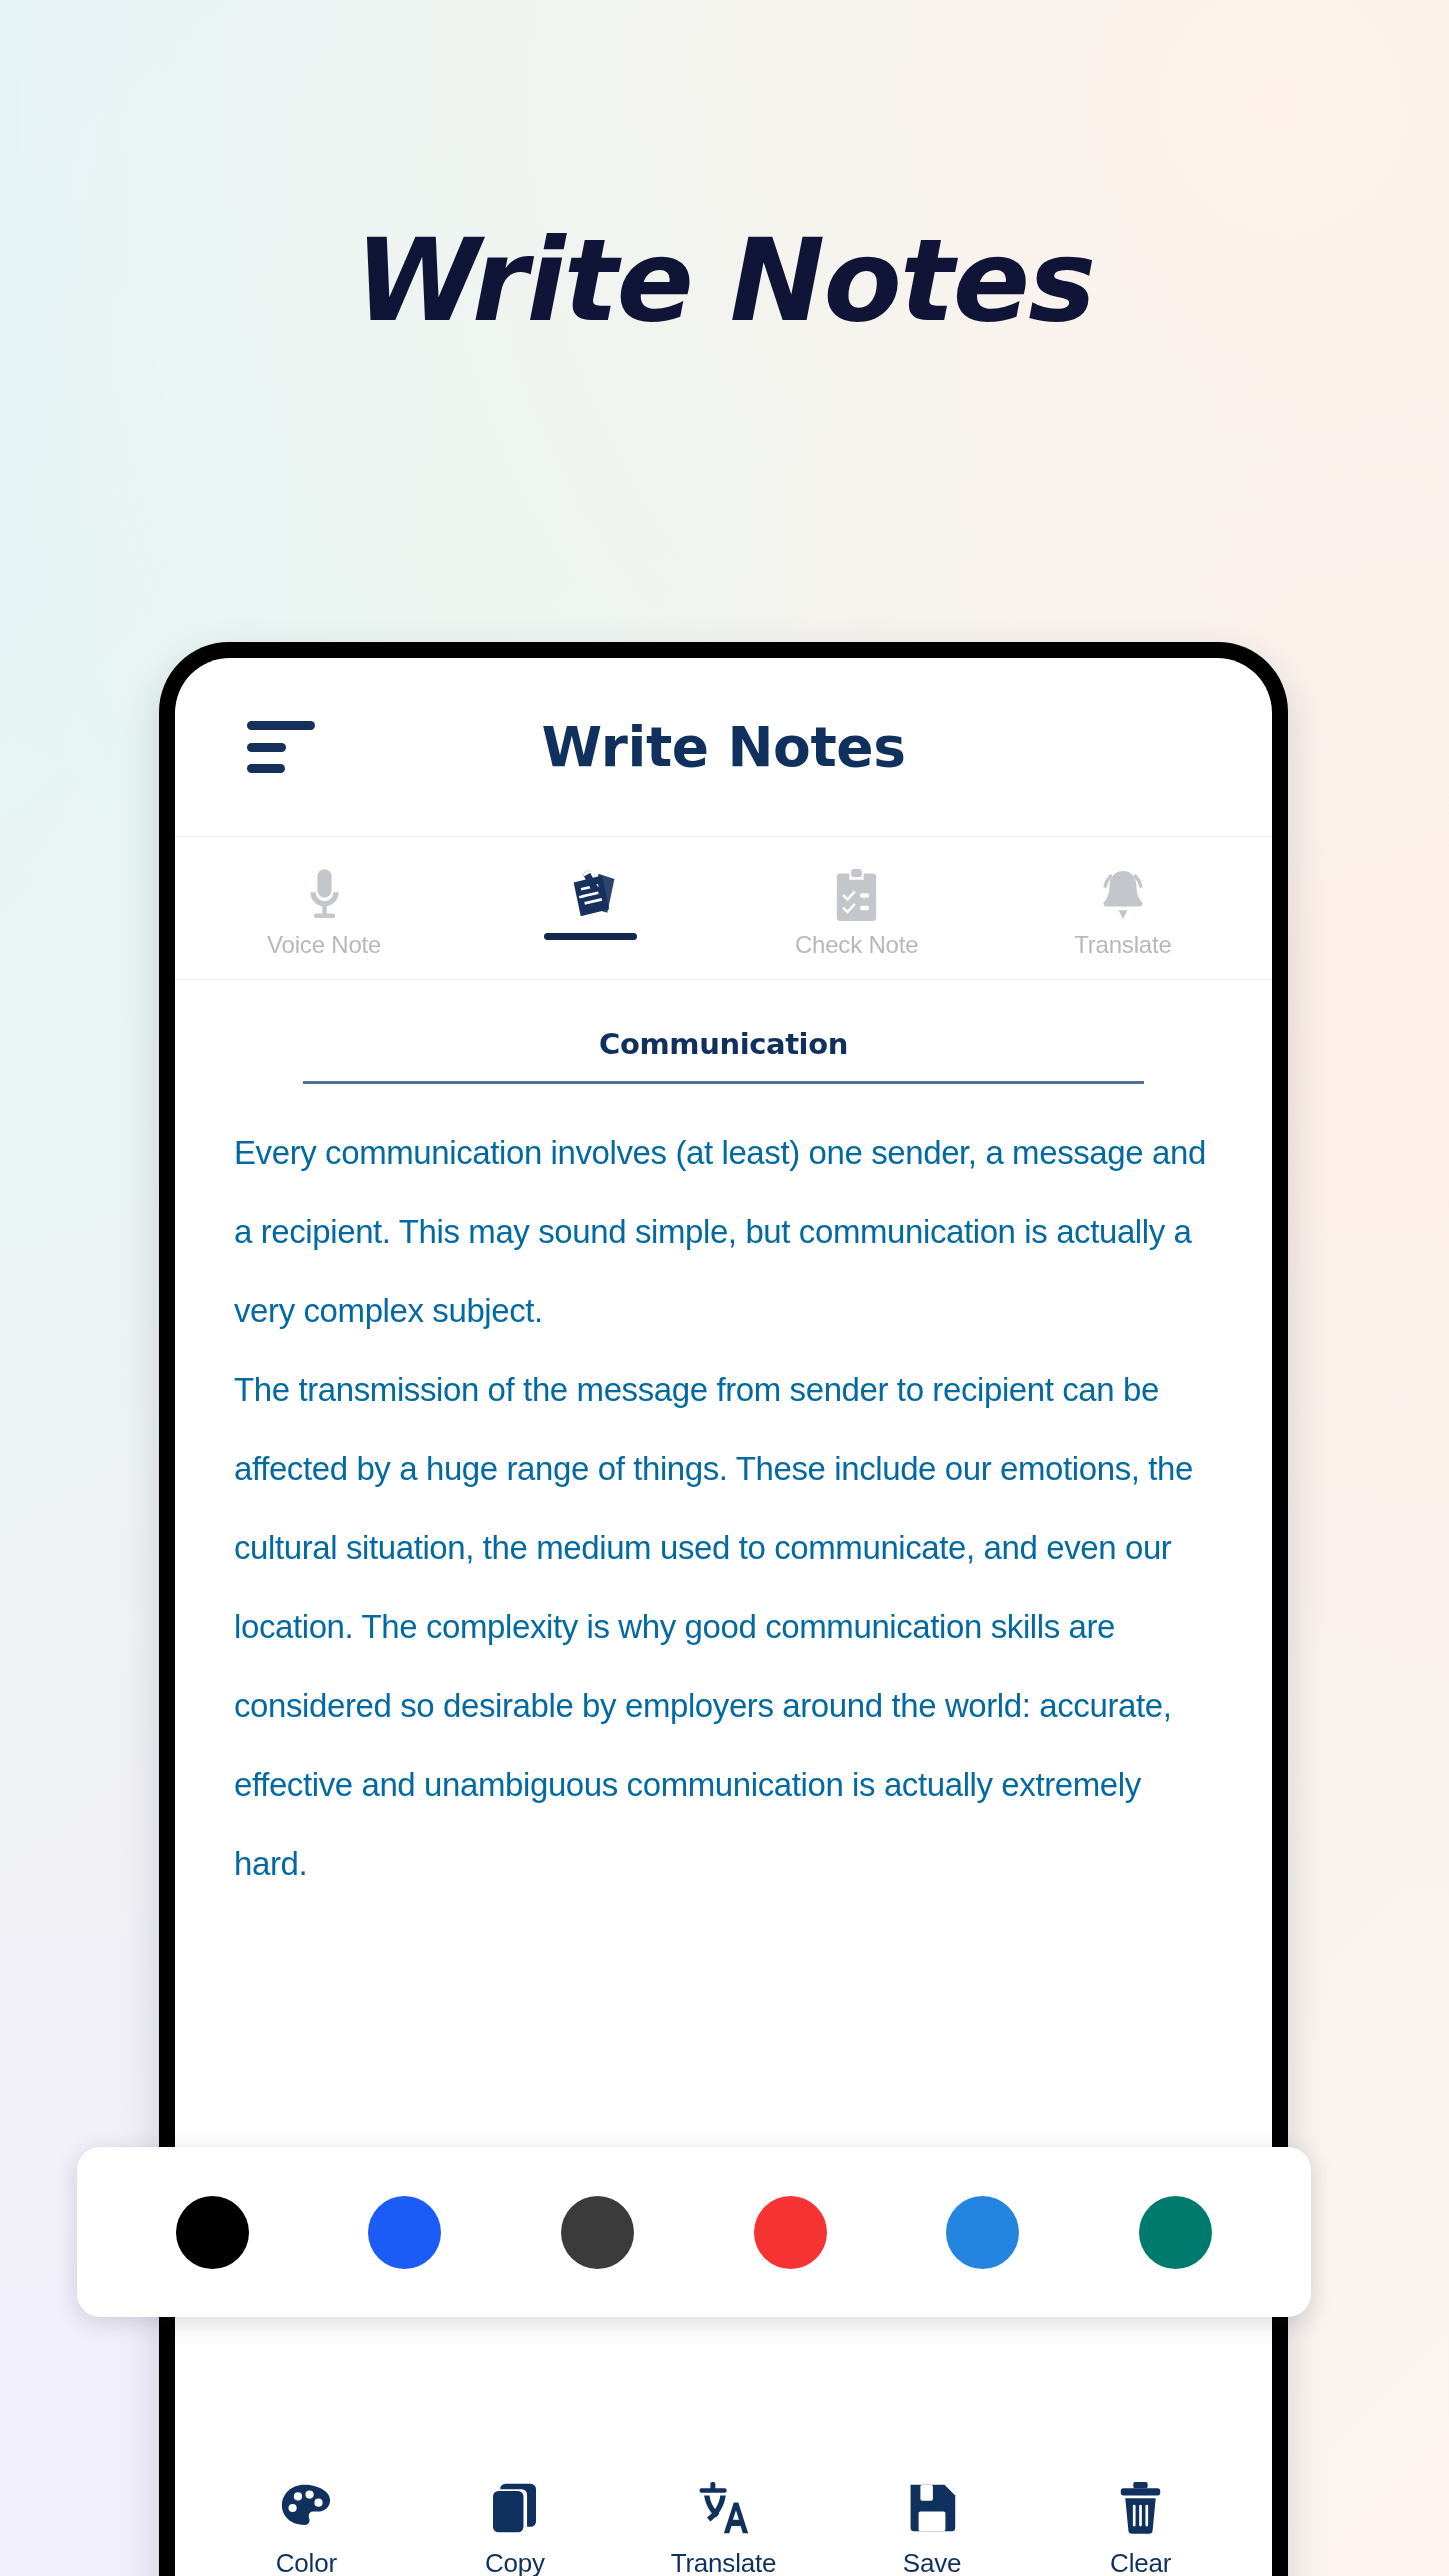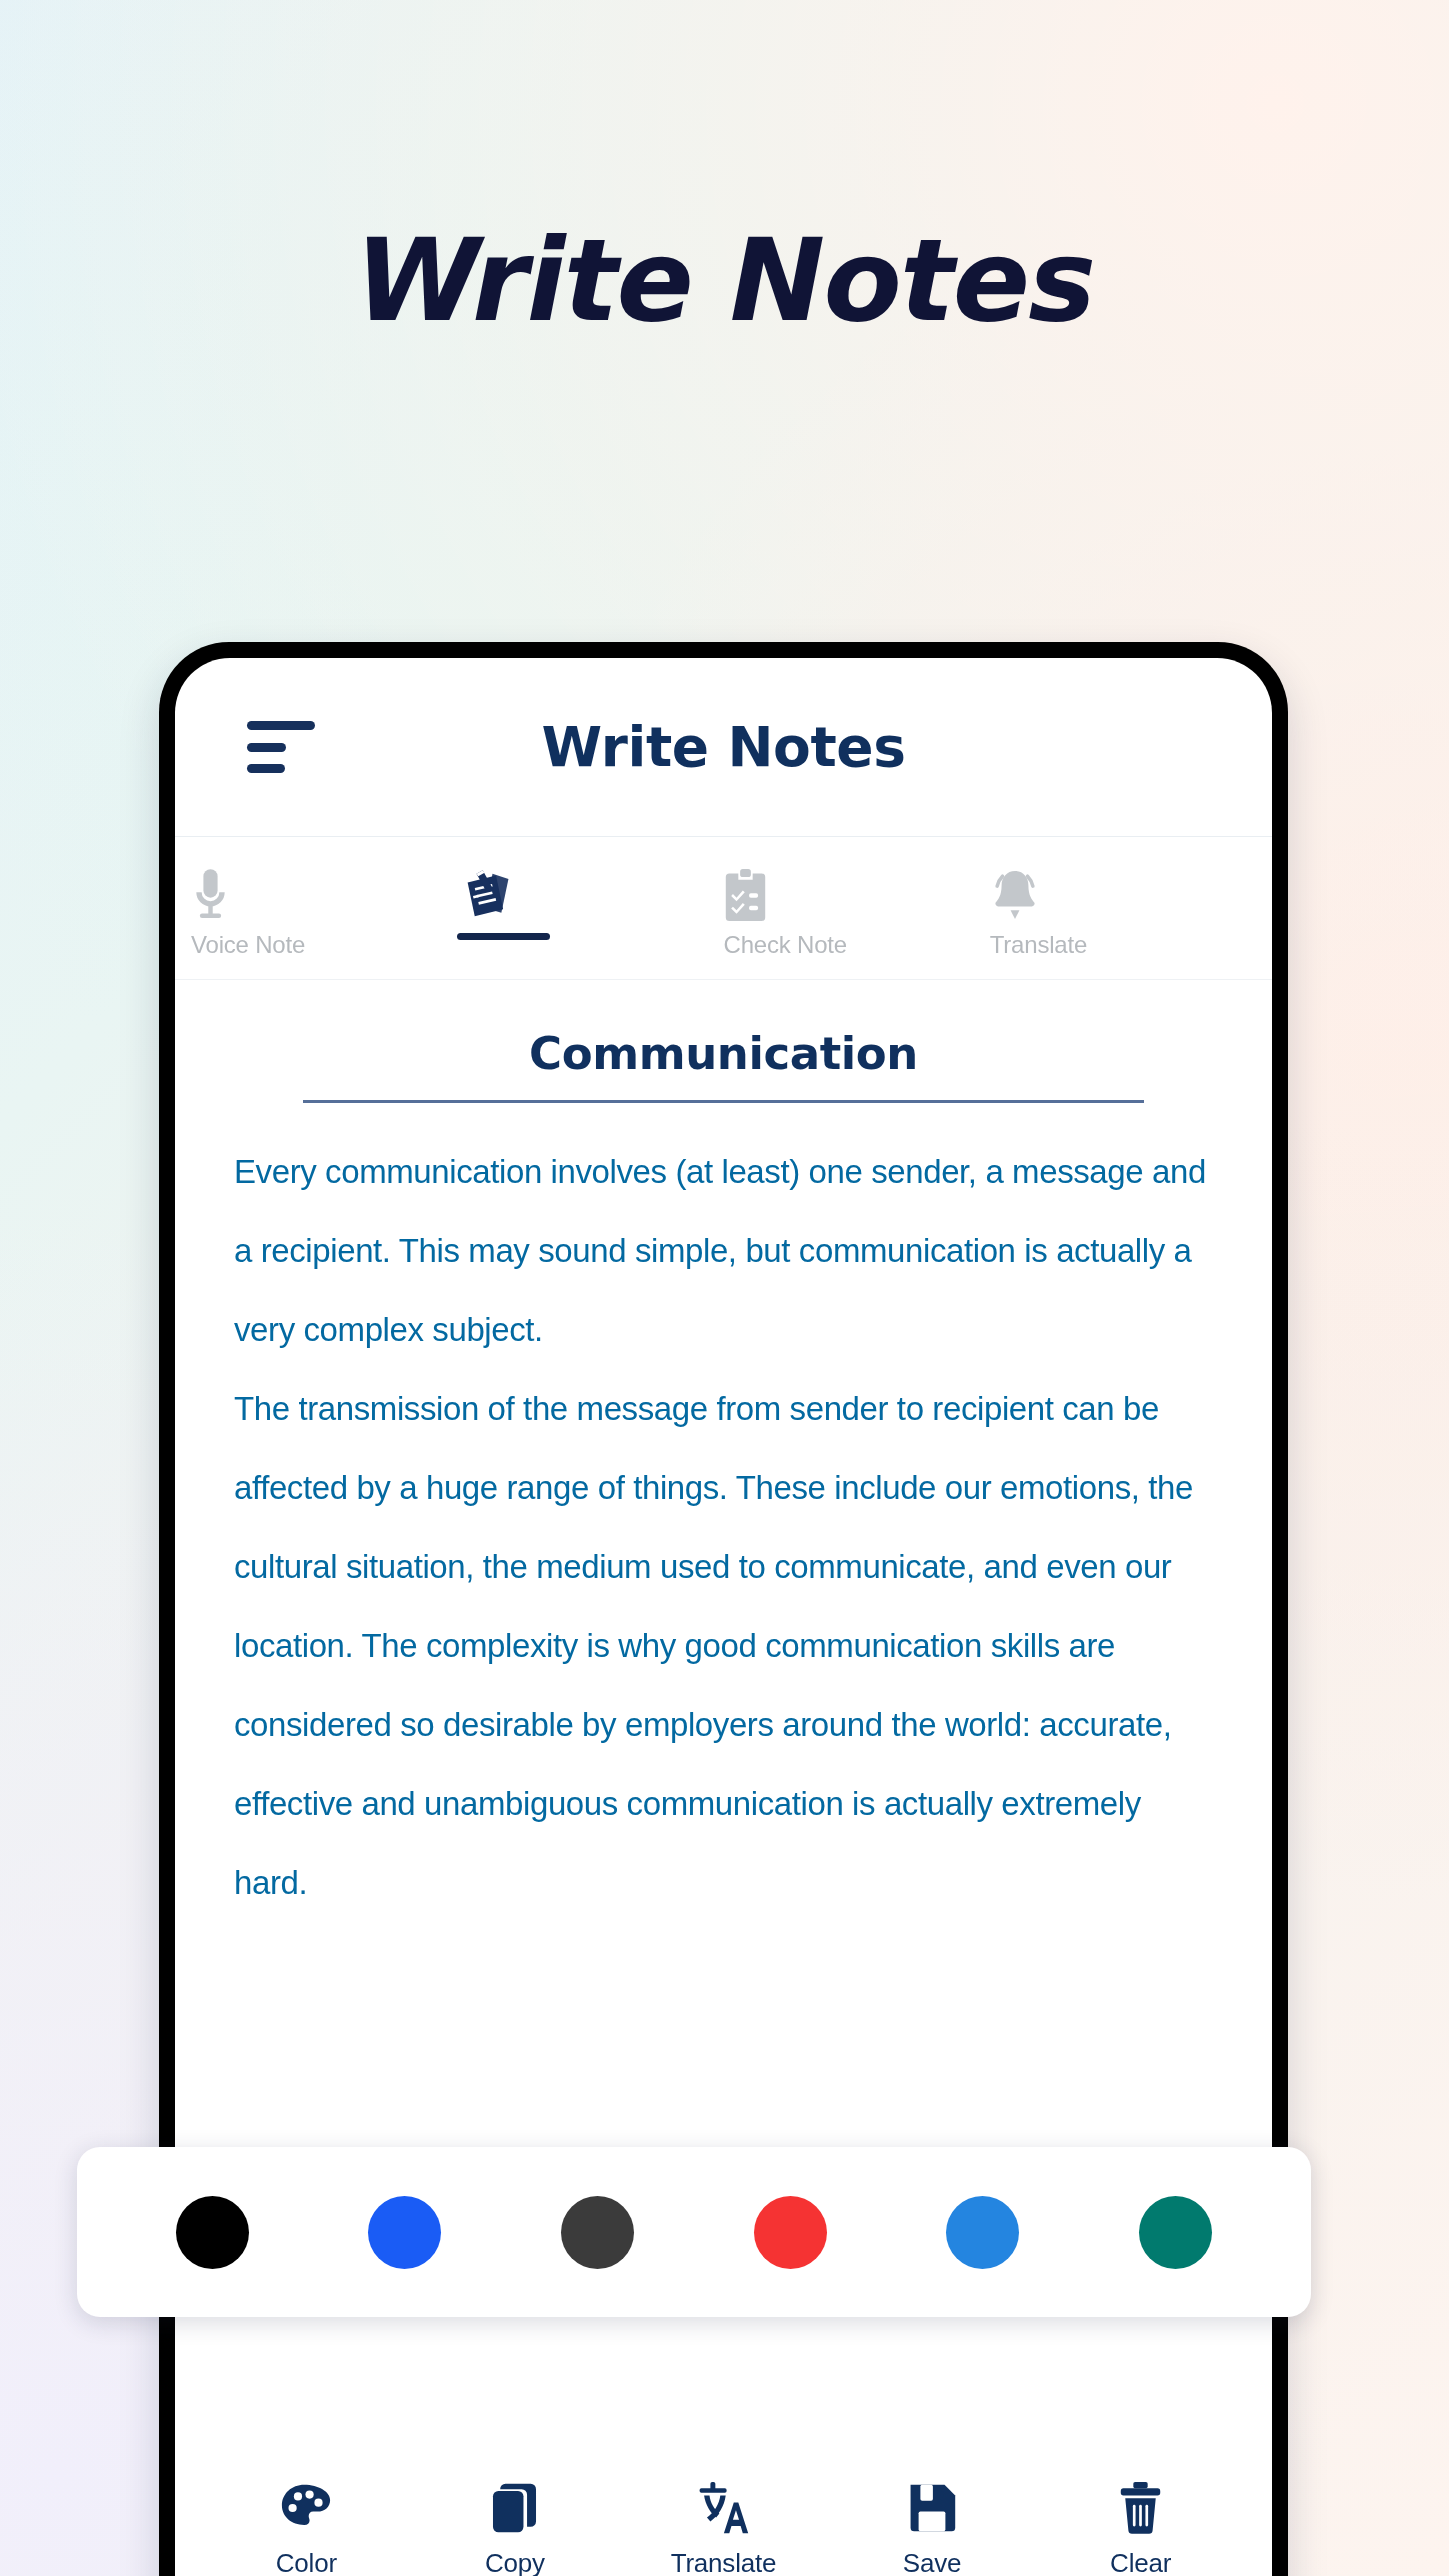--- a/index.html
+++ b/index.html
@@ -110,21 +110,21 @@
     align-items: flex-start;
     justify-content: space-around;
     padding: 30px 16px 0 16px;
     height: 143px;
     border-bottom: 1.8px solid #eef1f4;
   }
   .tab {
     flex: 1;
     display: flex;
     flex-direction: column;
-    align-items: flex-start;
+    align-items: center;
     cursor: pointer;
     position: relative;
   }
   .tab .tab-icon {
     height: 55px;
     display: flex;
     align-items: center;
     justify-content: center;
   }
   .tab .tab-icon svg { display: block; }
@@ -143,21 +143,21 @@
     background: #13264c;
   }
 
   
   #note-area {
     padding: 47px 59px 0 59px;
   }
   #note-title {
     text-align: center;
     font-family: "DejaVu Sans", sans-serif;
-    font-size: 45px;
+    font-size: 29px;
     font-weight: 700;
     color: #10305e;
     letter-spacing: -0.4px;
   }
   #note-title-rule {
     margin: 19.7px auto 0 auto;
     width: 841px;
     height: 3.6px;
     background: #1d3f77;
     opacity: 0.75;

